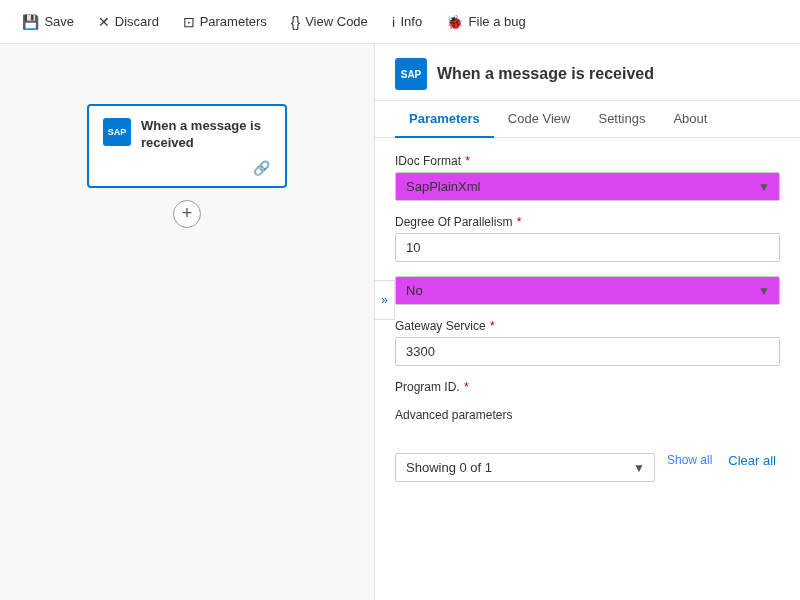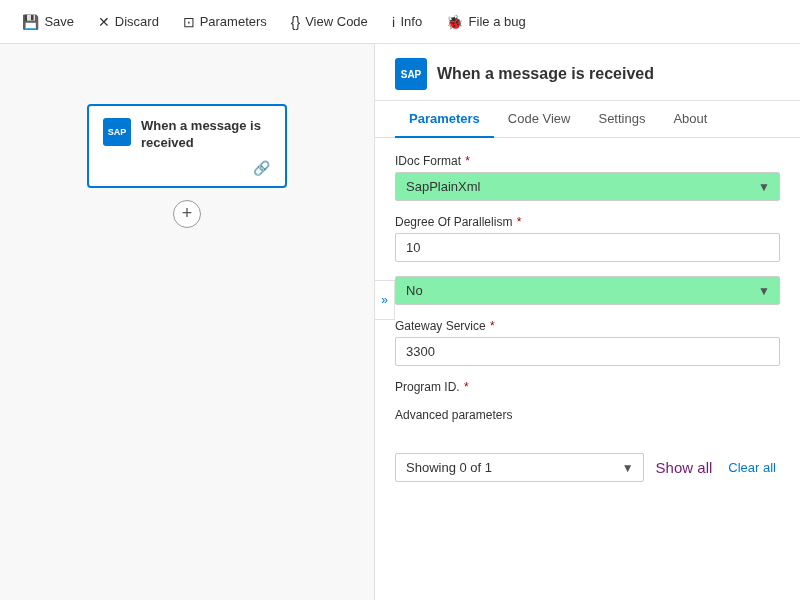--- a/index.html
+++ b/index.html
@@ -196,21 +196,21 @@
       width: 100%;
     }
     .form-select {
       width: 100%;
       border: 1px solid #ccc;
       border-radius: 2px;
       padding: 6px 32px 6px 10px;
       font-size: 13px;
       color: #333;
       appearance: none;
-      background: #86efac;
+      background: #d946ef;
       cursor: pointer;
       outline: none;
     }
     .select-chevron {
       position: absolute;
       right: 10px;
       top: 50%;
       transform: translateY(-50%);
       pointer-events: none;
       color: #555;
@@ -222,21 +222,21 @@
       margin-top: 6px;
     }
     .advanced-label {
       font-size: 12px;
       color: #333;
       margin-bottom: 18px;
       display: block;
     }
     .advanced-row {
       display: flex;
-      align-items: center;
+      align-items: flex-start;
       gap: 8px;
       margin-top: 31px;
     }
     .advanced-select-wrapper {
       flex: 1;
       position: relative;
     }
     .advanced-select {
       width: 100%;
       border: 1px solid #ccc;
@@ -245,23 +245,23 @@
       font-size: 13px;
       color: #333;
       appearance: none;
       background: #fff;
       cursor: pointer;
       outline: none;
     }
     .show-all-btn {
       background: none;
       border: none;
-      color: #701a75;
-      cursor: pointer;
-      font-size: 15px;
+      color: #3b82f6;
+      cursor: pointer;
+      font-size: 12px;
       white-space: nowrap;
       padding: 0 4px;
     }
     .clear-all-btn {
       background: none;
       border: none;
       color: #0078d4;
       cursor: pointer;
       font-size: 13px;
       white-space: nowrap;

